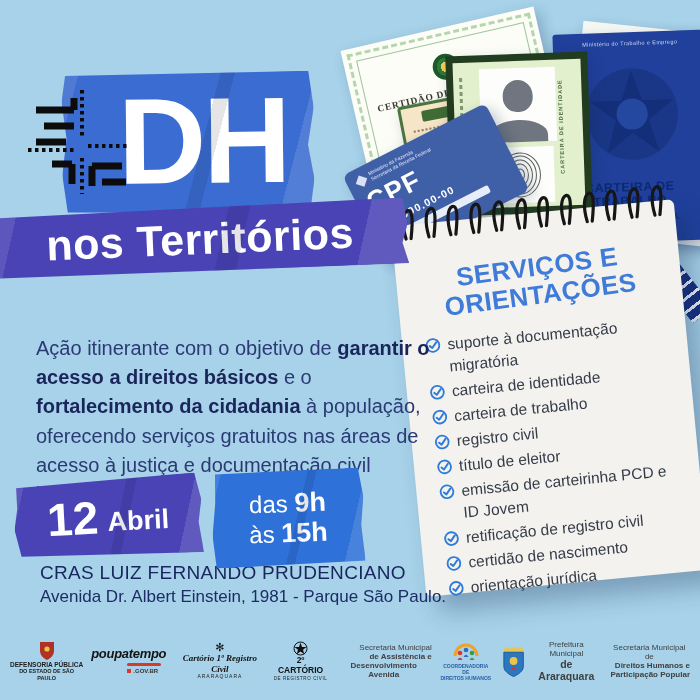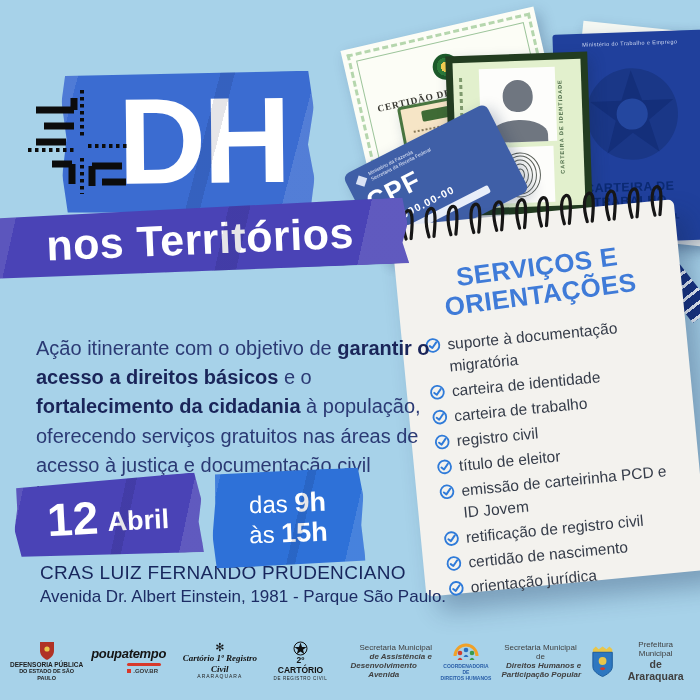--- a/index.html
+++ b/index.html
@@ -131,21 +131,21 @@
   .poupatempo-bar{width:34px;height:2.5px;background:#d8392b;margin:1px 0 2px 30px;border-radius:2px;}
   .poupatempo-gov{font-size:6px;font-weight:700;color:#333;display:flex;align-items:center;gap:2px;margin-left:28px;}
   .gov-sq{width:4px;height:4px;background:#d8392b;display:inline-block;}
   .cartorio1-orn{font-size:11px;color:#111;line-height:1;}
   .cartorio1-l1{font-family:"Liberation Serif", serif;font-style:italic;font-weight:700;font-size:9px;color:#111;}
   .cartorio1-l2{font-size:5px;letter-spacing:1px;color:#222;}
   .cartorio2-row{display:flex;align-items:center;gap:3px;}
   .cartorio2-l1{font-size:8.5px;font-weight:800;color:#111;}
   .cartorio2-l2{font-size:4.5px;letter-spacing:.6px;color:#222;}
   .sec3 .l{font-size:8px;}
-  .sec3 .b{font-weight:800;font-style:italic;}
+  .sec3 .b{font-weight:800;}
   .coord-l{font-size:5px;font-weight:800;color:#2a5fa8;}
   .pref-wrap{display:flex;align-items:center;gap:5px;}
   .pref-l1{font-size:8px;}
   .pref-l2{font-size:10.5px;font-weight:800;}
 </style>
 </head>
 <body>
 
 <div class="poster">
 
@@ -417,35 +417,35 @@
           <path d="M6.5 20 Q9 15.5 11.5 20 Z" fill="#cf3b2e"></path>
         <circle cx="15" cy="10" r="2.3" fill="#2a6fc0"></circle>
           <path d="M12.5 17 Q15 12.5 17.5 17 Z" fill="#2a6fc0"></path>
         <circle cx="21" cy="13" r="2.3" fill="#3a9a4a"></circle>
           <path d="M18.5 20 Q21 15.5 23.5 20 Z" fill="#3a9a4a"></path>
       </svg>
       <div class="coord-l">COORDENADORIA DE</div>
       <div class="coord-l">DIREITOS HUMANOS</div>
     </div>
 
-    <div class="logo lg-blue sec3">
-      <div class="l">Secretaria Municipal de</div>
-      <div class="l b">Direitos Humanos e</div>
-      <div class="l b">Participação Popular</div>
-    </div>
-
     <div class="logo">
       <div class="pref-wrap">
         <svg width="28" height="36" viewBox="0 0 28 36">
           <path d="M4 6 L7 3 L10 6 L14 3 L18 6 L21 3 L24 6 L24 9 L4 9 Z" fill="#e9c64a"></path>
           <path d="M4 9 H24 V24 C24 30 14 34 14 34 C14 34 4 30 4 24 Z" fill="#2d77c0" stroke="#1b5a9a" stroke-width="1"></path>
           <circle cx="14" cy="18" r="4" fill="#e9c64a"></circle>
           <path d="M11 26 Q14 23 17 26 Q14 29 11 26 Z" fill="#cf3b2e"></path>
         </svg>
         <div class="lg-blue">
           <div class="pref-l1">Prefeitura Municipal</div>
           <div class="pref-l2">de Araraquara</div>
         </div>
       </div>
     </div>
+
+    <div class="logo lg-blue sec3">
+      <div class="l">Secretaria Municipal de</div>
+      <div class="l b">Direitos Humanos e</div>
+      <div class="l b">Participação Popular</div>
+    </div>
   </div>
 
 </div>
 
 </body></html>

